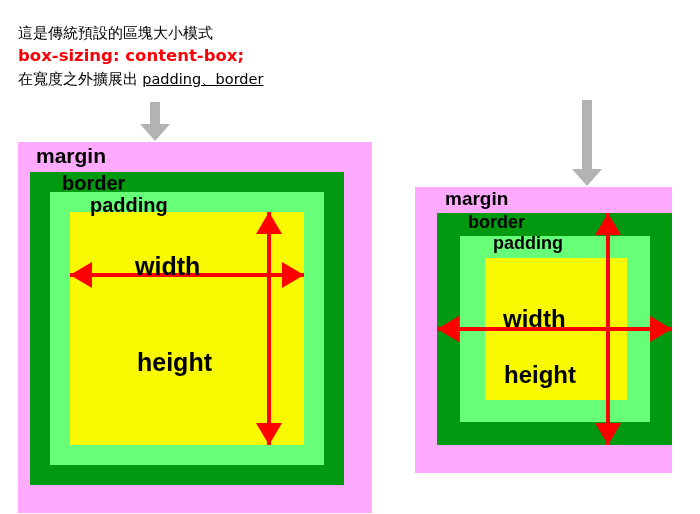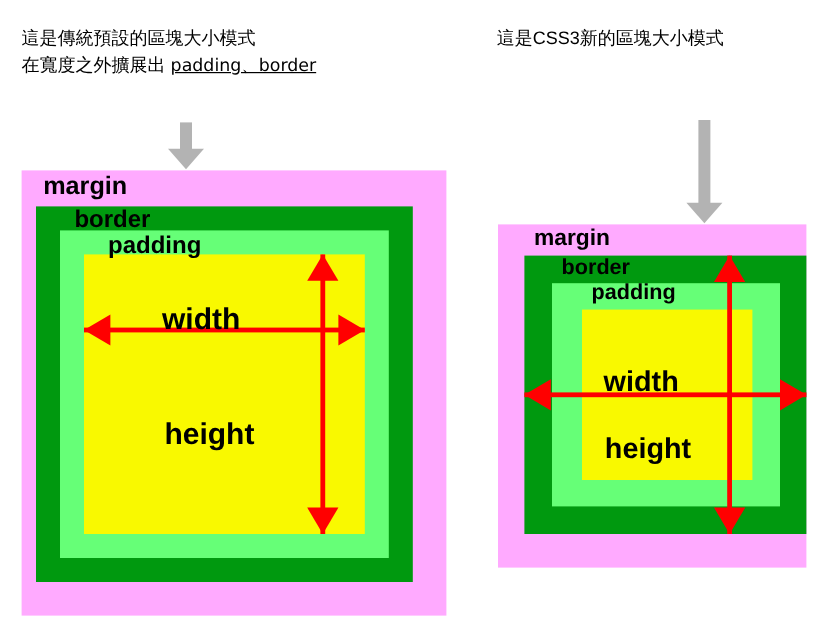--- a/index.html
+++ b/index.html
@@ -84,20 +84,21 @@
     white-space:nowrap; font-family:"Liberation Sans", sans-serif;
   }
 </style>
 </head>
 <body>
 
 <div id="stage">
 
   <div class="caption" style="left:18px; top:22px;">
     <div class="cap-line">這是傳統預設的區塊大小模式</div>
+    <div class="cap-code">box-sizing: content-box;</div>
     <div class="cap-line cap-mixed">
       <span>在寬度之外擴展出</span>
       <span class="mono">padding、border</span>
     </div>
   </div>
 
   <div class="garrow" style="left:140px; top:102px; width:30px; height:39px;">
     <div class="shaft" style="height:24px;"></div>
     <div class="head"></div>
   </div>
@@ -125,21 +126,20 @@
 
     <div class="measure" style="left:236px; top:70px; width:30px; height:233px;">
       <div class="bar-v"></div>
       <div class="ah ah-up"></div>
       <div class="ah ah-down"></div>
     </div>
     <div class="dim-label" style="left:119px; top:206px; font-size:25px;">height</div>
   </div>
 
   <div class="caption" style="left:414px; top:22px;">
-    <div class="cap-line">這是CSS3新的區塊大小模式</div>
   </div>
 
   <div class="garrow" style="left:572px; top:100px; width:30px; height:86px;">
     <div class="shaft" style="height:70px;"></div>
     <div class="head"></div>
   </div>
 
   <div class="bm" style="left:415px; top:187px; width:257px; height:286px;">
 
     <div class="margin-box"></div>

